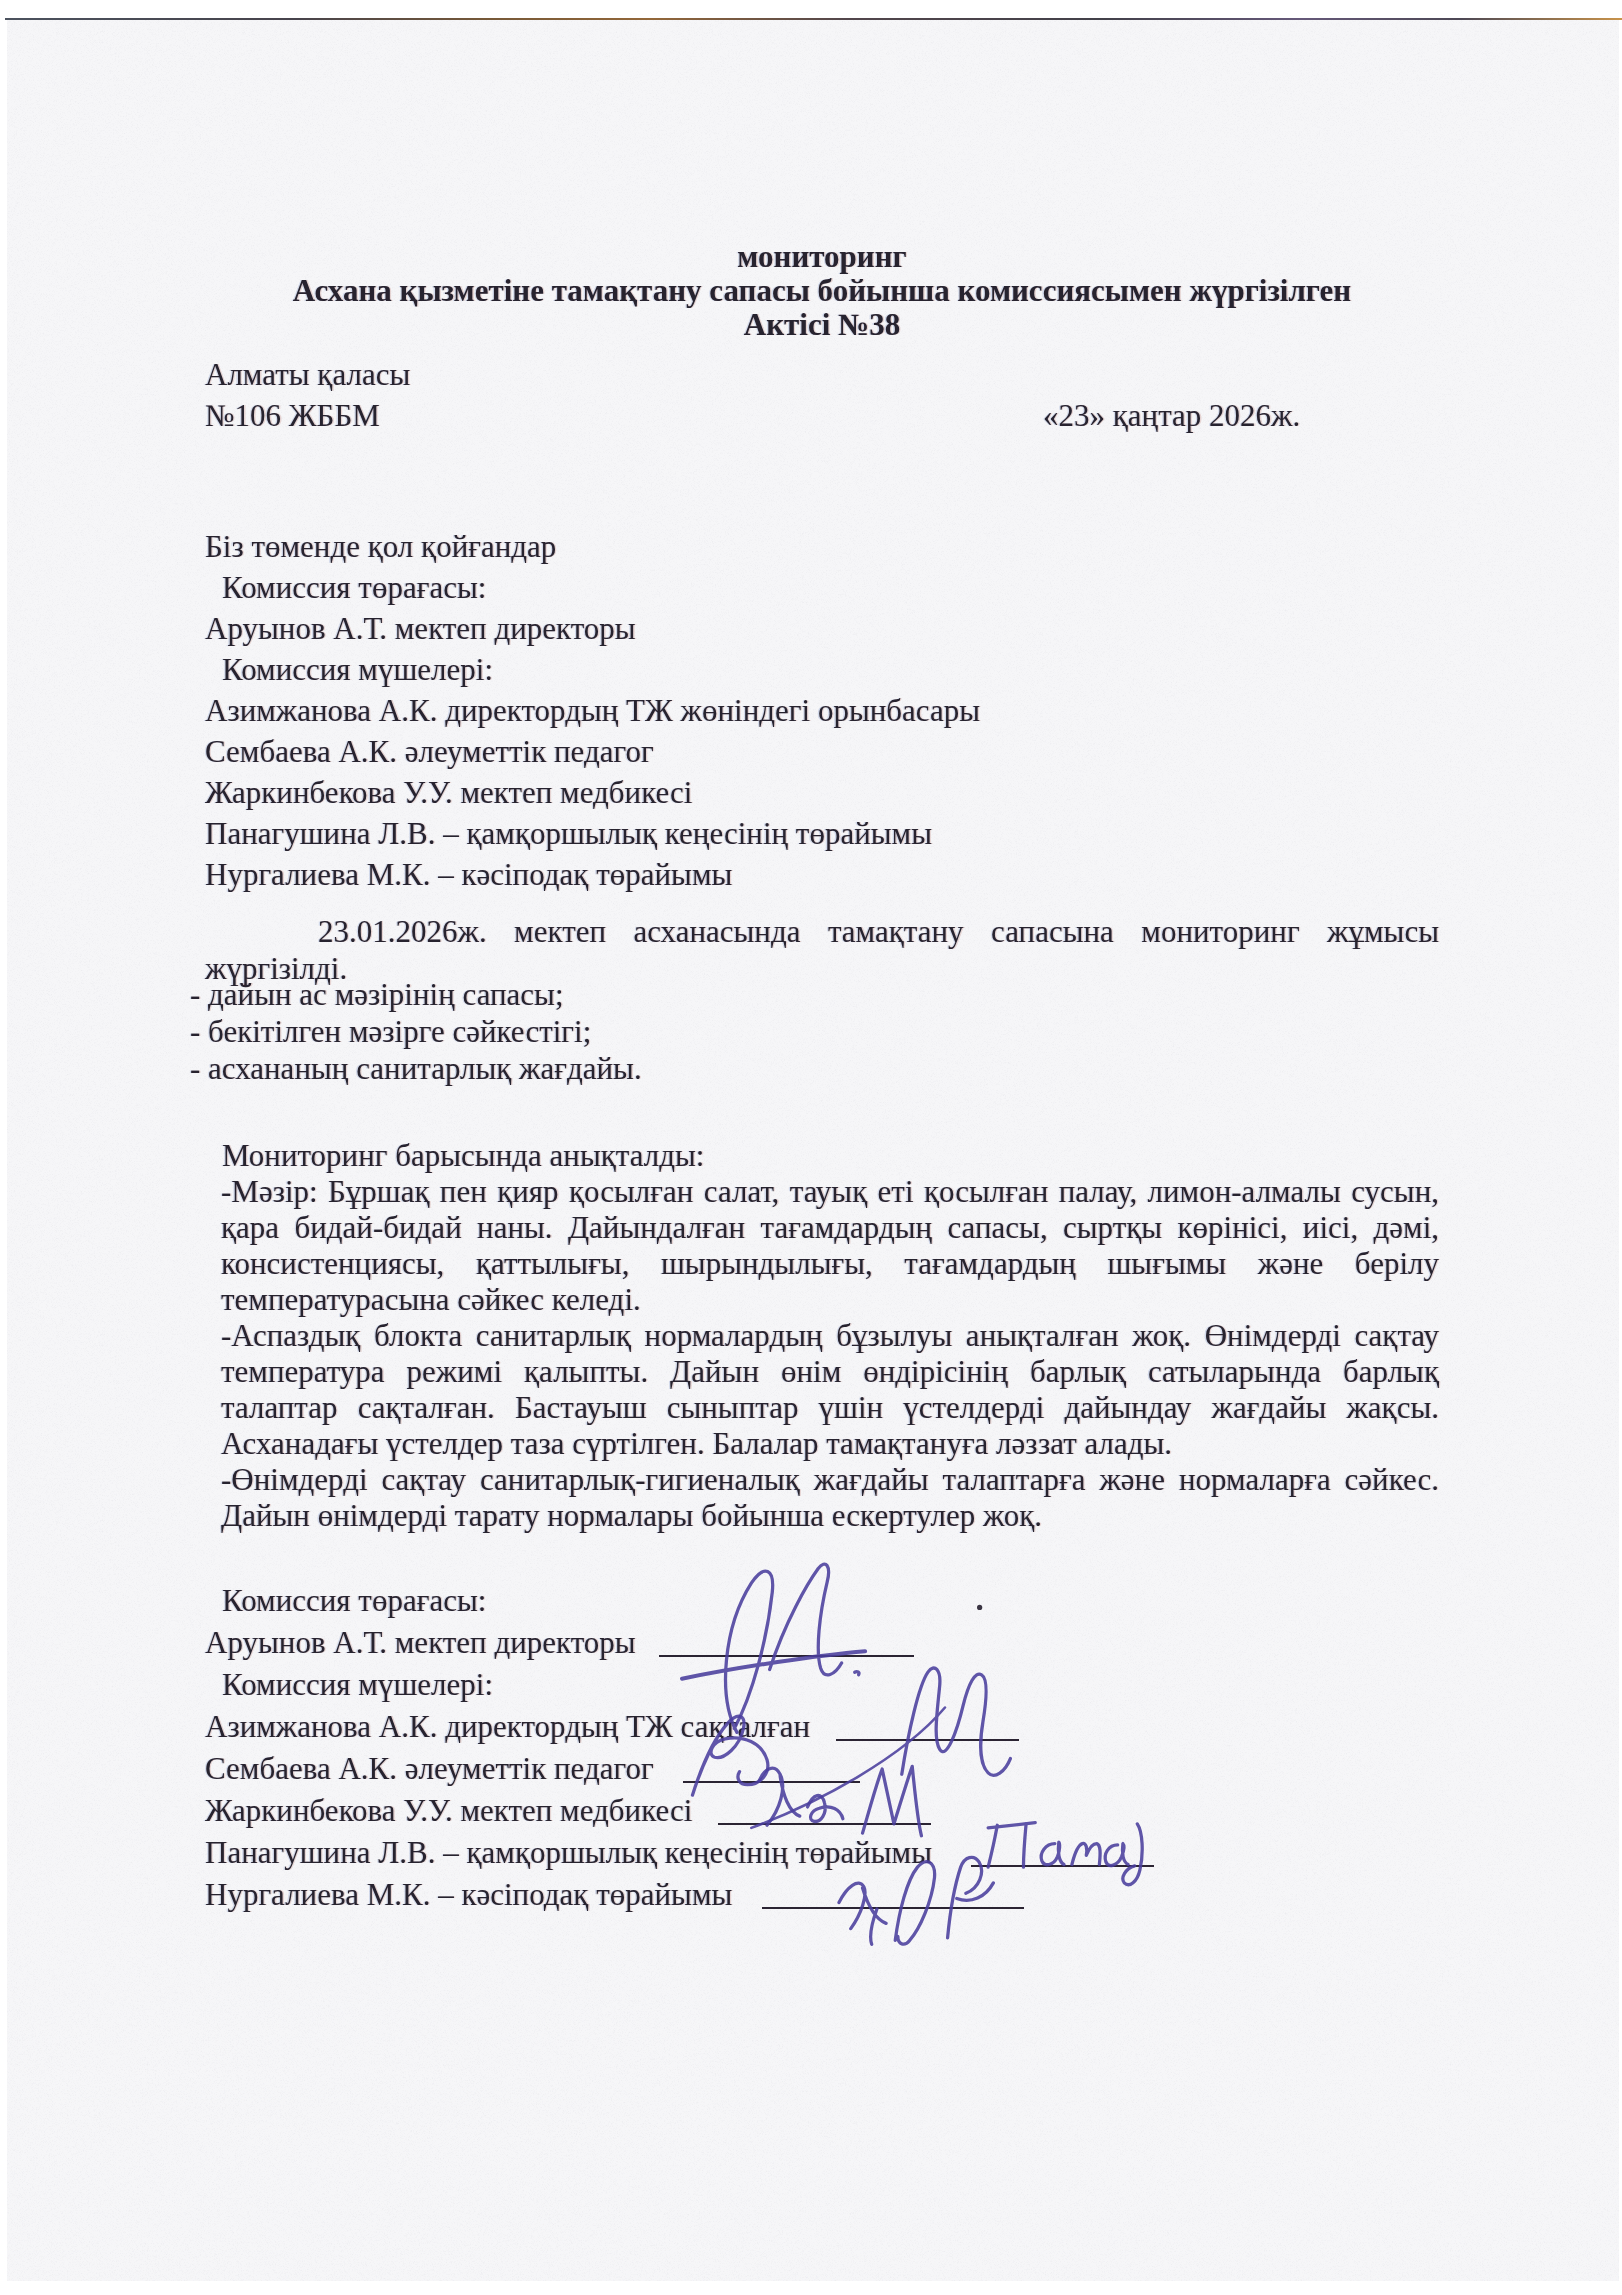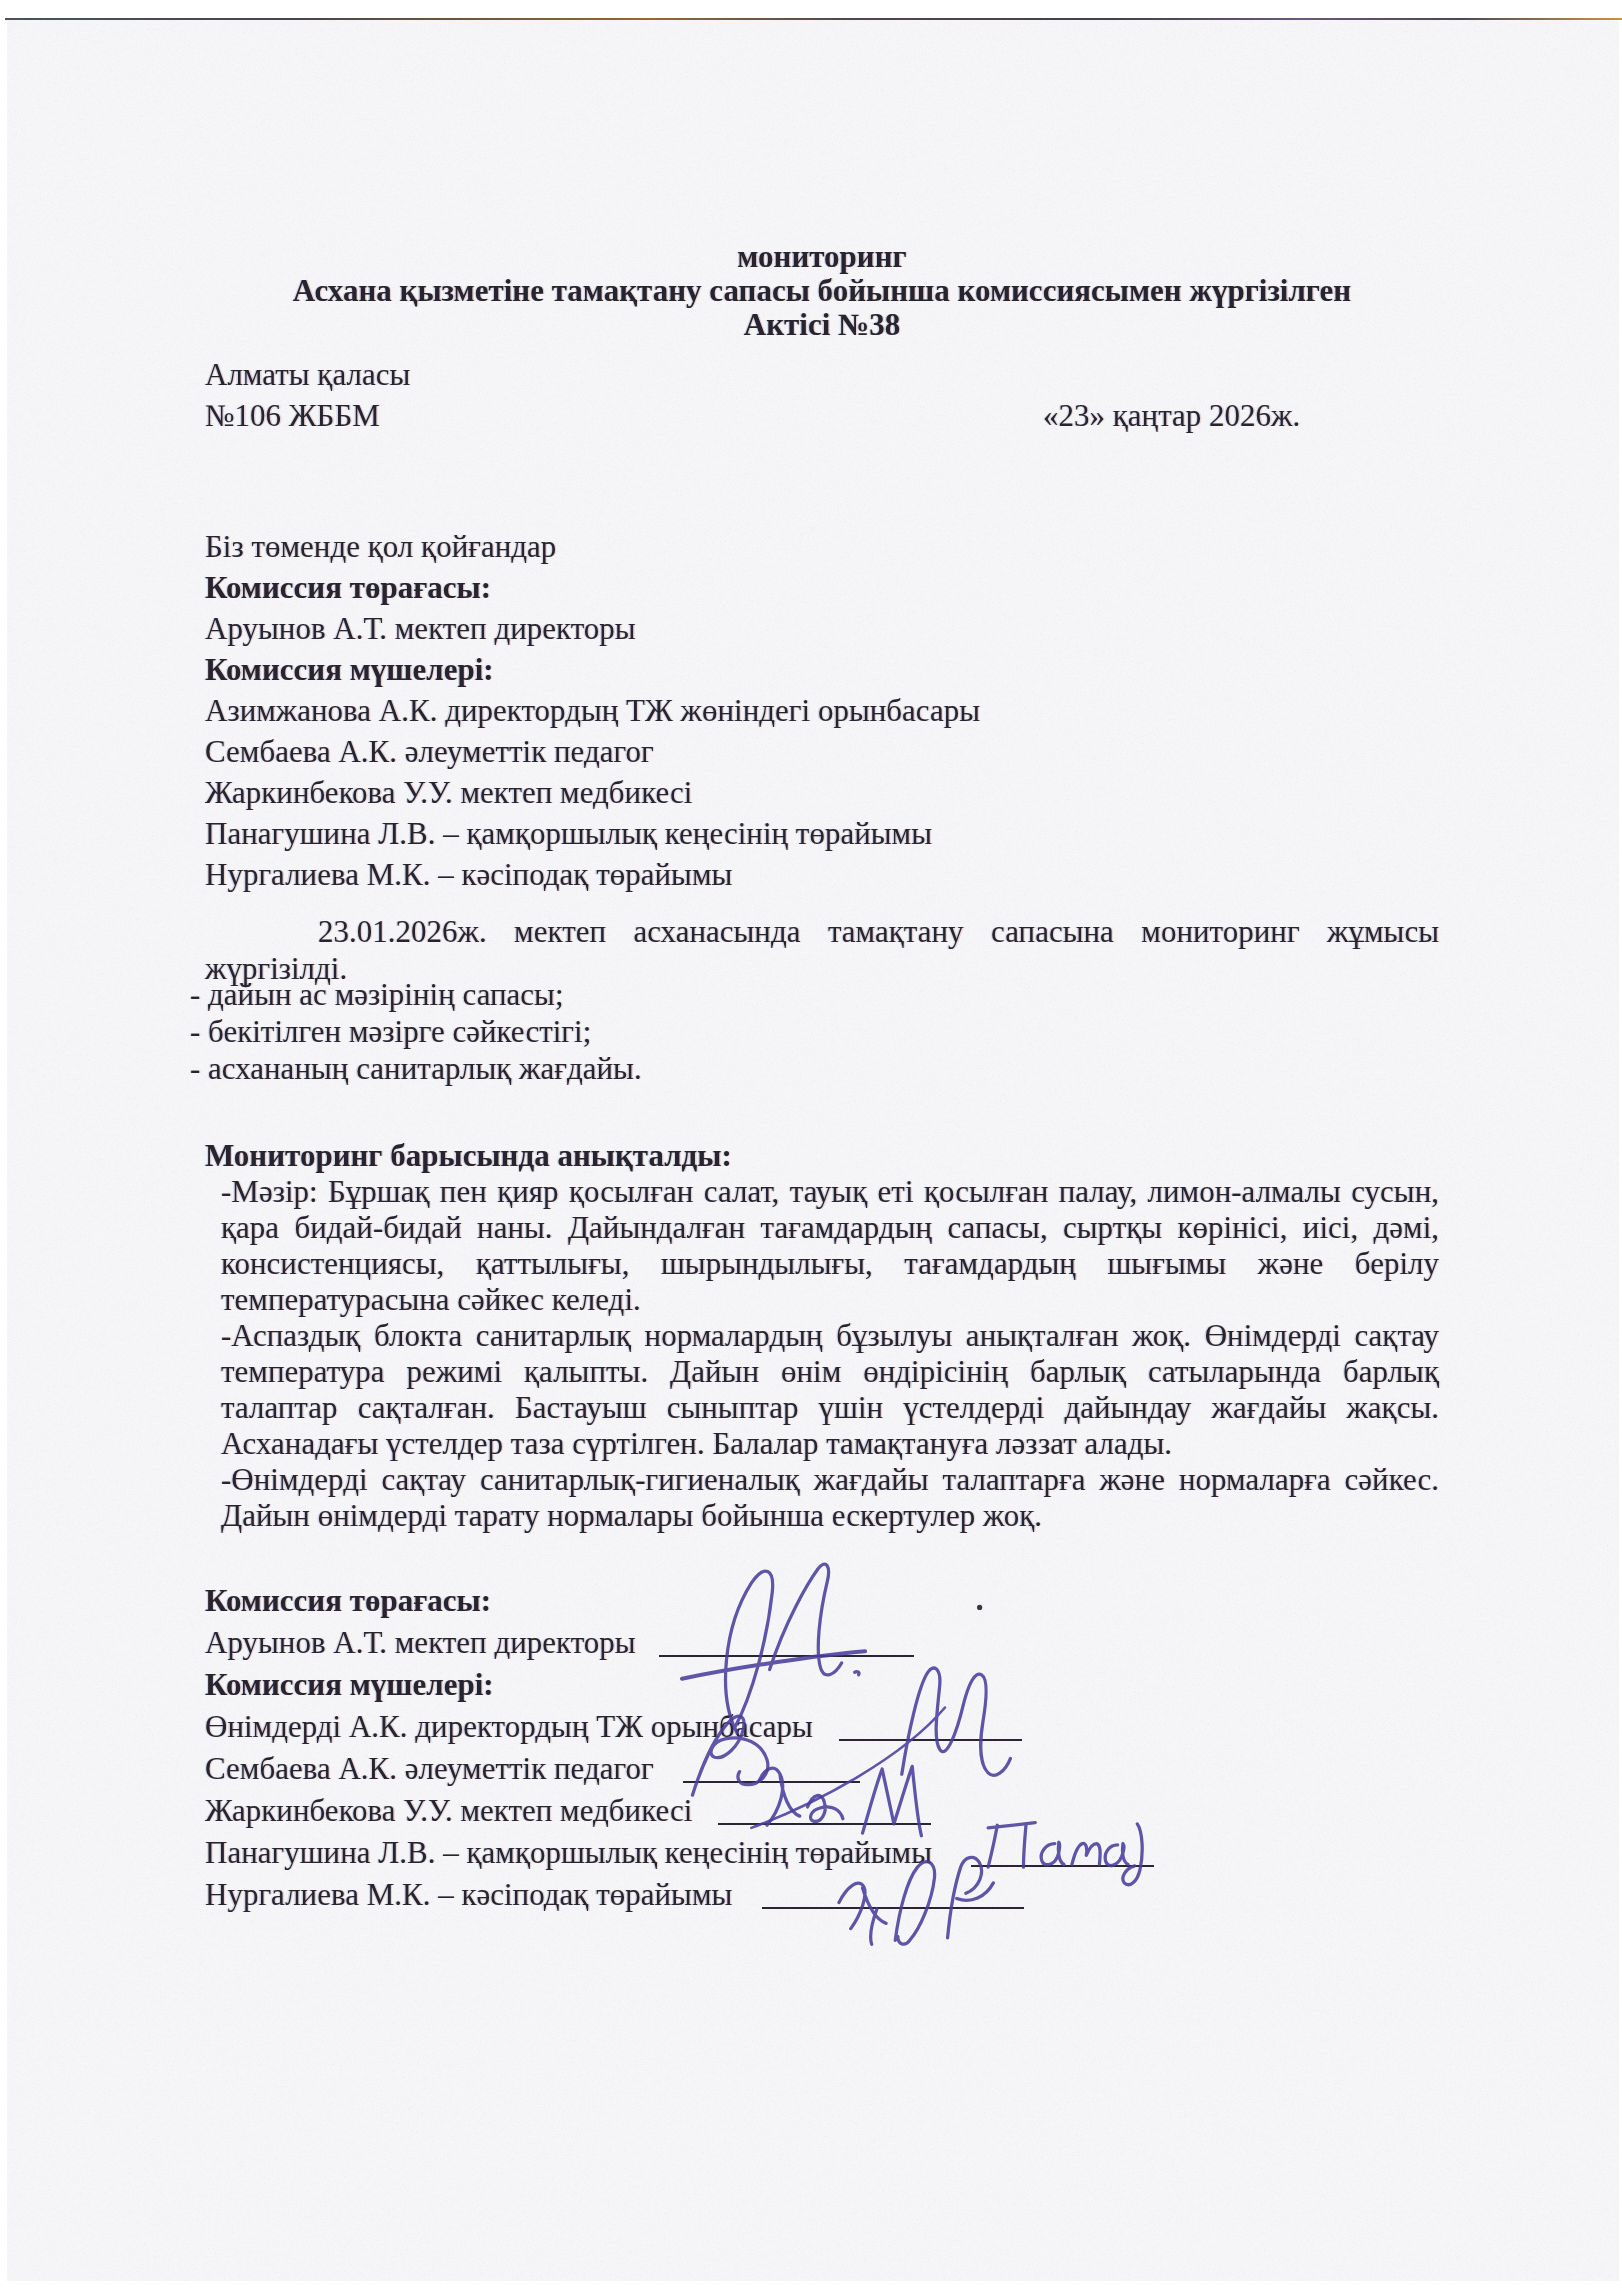--- a/index.html
+++ b/index.html
@@ -18,21 +18,21 @@
     background:linear-gradient(90deg,#3c4350 0%,#37333c 18%,#6b4a26 30%,#8a5a28 40%,
       #43363c 52%,#32303a 68%,#584a6e 80%,#3d3846 90%,#c58a3a 100%);
     opacity:.92;
   }
   .doc {
     position:absolute; inset:0;
     font-size:31px; color:#27232f;
     text-shadow:1.3px 0 0 rgba(150,45,25,.16), -1.3px 0 0 rgba(25,70,160,.16);
   }
   .abs { position:absolute; left:205px; width:1234px; }
-  .b { font-weight:700; }
+  .b { font-weight:400;margin-left:17px; }
   .title-block { top:240px; text-align:center; font-weight:700; font-size:31px; line-height:34px; }
   .city-block { top:354px; line-height:41px; }
   .school-row { position:relative; }
   .date { position:absolute; left:798px; top:0;margin-left:40px; }
   .block-a { top:526px; line-height:41px; white-space:nowrap; }
   .para-23 { top:913px; line-height:37px; text-align:justify; text-indent:113px; }
   .bullets { top:976px; line-height:37px; }
   .bullets > div { text-indent:-15px; }
   .block-b { top:1138px; line-height:36px; }
   .just { text-align:justify;margin-left:16px; }
@@ -106,21 +106,21 @@
       <div class="just">-Өнімдерді сақтау санитарлық-гигиеналық жағдайы талаптарға және нормаларға сәйкес. Дайын өнімдерді тарату нормалары бойынша ескертулер жоқ.</div>
     </div>
 
     <div class="abs sign-block">
       <div class="b">Комиссия төрағасы:</div>
       <div>
         <span>Аруынов А.Т. мектеп директоры</span><span class="sigline g36 w390"></span>
       </div>
       <div class="b">Комиссия мүшелері:</div>
       <div>
-        <span>Өнімдерді А.К. директордың ТЖ орынбасары</span><span class="sigline g40 w280"></span>
+        <span>Азимжанова А.К. директордың ТЖ сақталған</span><span class="sigline g40 w280"></span>
       </div>
       <div>
         <span>Сембаева А.К. әлеуметтік педагог</span><span class="sigline g45 w270"></span>
       </div>
       <div>
         <span>Жаркинбекова У.У. мектеп медбикесі</span><span class="sigline g40 w325"></span>
       </div>
       <div>
         <span>Панагушина Л.В. – қамқоршылық кеңесінің төрайымы</span><span class="sigline g60 w280"></span>
       </div>

